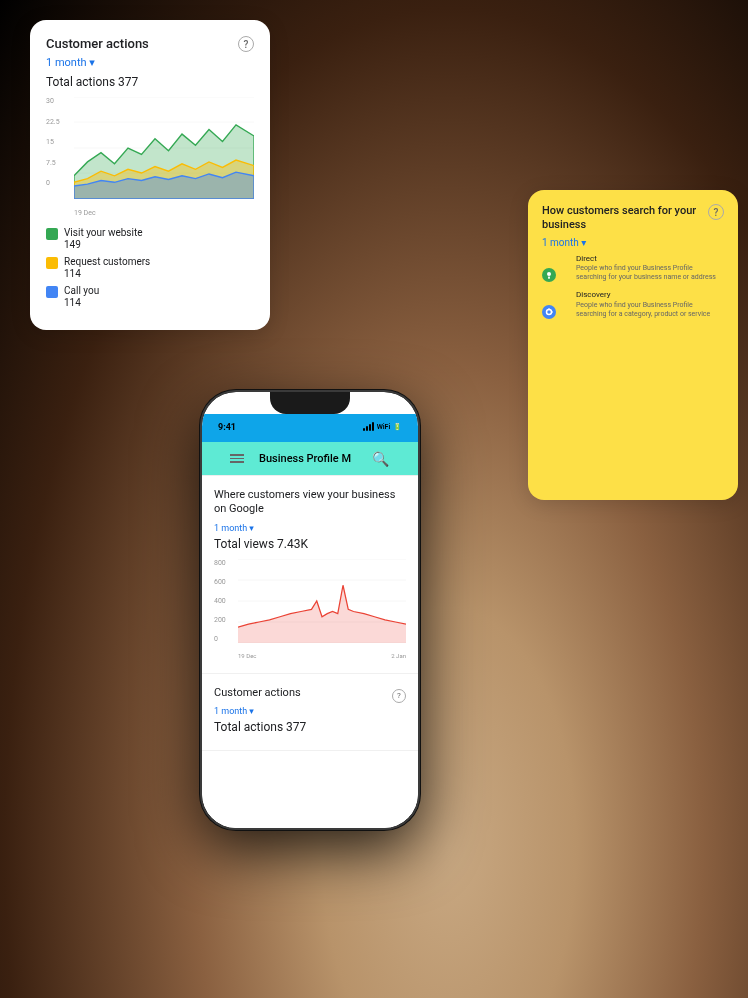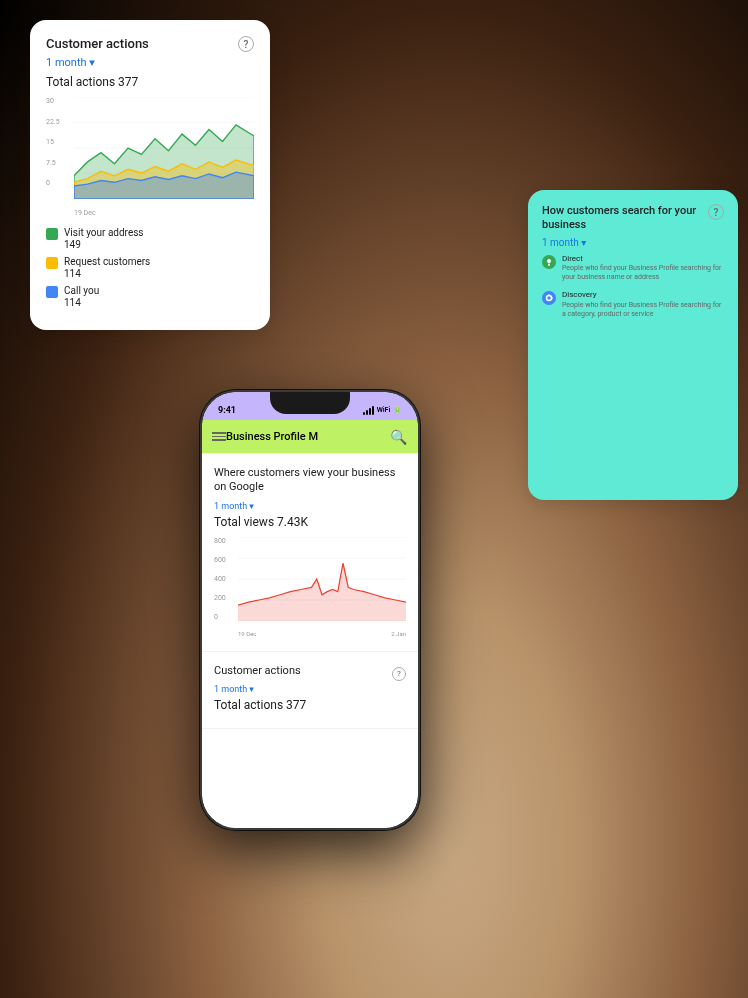--- a/index.html
+++ b/index.html
@@ -55,48 +55,49 @@
       top: 0;
       left: 0;
       right: 0;
       bottom: 0;
       background: #fff;
       border-radius: 34px;
       overflow: hidden;
     }
     .phone-status-bar {
       height: 28px;
-      background: #c4b5fd;
-      display: flex;
-      align-items: center;
+      background: #0ea5e9;
+      display: flex;
+      align-items: flex-start;
       justify-content: space-between;
       padding: 8px 16px 0;
       font-size: 9px;
       font-weight: 600;
       color: #000;
       position: relative;
       z-index: 5;
+      margin-top: 22px;
     }
     .phone-status-left { font-size: 9px; font-weight: 700; }
     .phone-status-right {
       display: flex;
       gap: 3px;
       align-items: center;
       font-size: 7px;
     }
     .signal-bars { display: flex; gap: 1px; align-items: flex-end; }
     .signal-bar { width: 2px; background: #000; border-radius: 1px; }
 
     .phone-toolbar {
       height: 34px;
-      background: #bef264;
-      display: flex;
-      align-items: center;
-      padding: 0 10px;
-      gap: 0;
+      background: #5eead4;
+      display: flex;
+      align-items: center;
+      padding: 0 28px;
+      gap: 15px;
       border-bottom: 1px solid #eee;
     }
     .hamburger { display: flex; flex-direction: column; gap: 2px; cursor: pointer; }
     .hamburger span { width: 14px; height: 1.5px; background: #666; display: block; }
     .toolbar-title { font-size: 11px; font-weight: 500; color: #000; flex: 1; }
     .search-icon-toolbar { color: #666; font-size: 14px; }
 
     .phone-content {
       overflow-y: auto;
       height: calc(100% - 62px);
@@ -220,21 +221,21 @@
     .card-legend-text { line-height: 1.2; }
     .card-legend-num { font-size: 10px; color: #202124; }
 
     
     .card2 {
       position: absolute;
       top: 190px;
       right: 10px;
       width: 210px;
       height: 310px;
-      background: #5eead4;
+      background: #fde047;
       border-radius: 16px;
       box-shadow: 0 4px 20px rgba(0,0,0,0.15);
       padding: 14px;
       z-index: 20;
     }
     .donut-container {
       position: relative;
       width: 110px;
       height: 110px;
       margin: 10px auto 12px;
@@ -245,22 +246,22 @@
       top: 50%;
       left: 50%;
       transform: translate(-50%, -50%);
       text-align: center;
     }
     .donut-label-top { font-size: 7px; color: #666; display: block; }
     .donut-label-num { font-size: 14px; font-weight: 500; color: #202124; }
 
     .search-type-item {
       display: flex;
-      align-items: flex-start;
-      gap: 6px;
+      align-items: flex-end;
+      gap: 20px;
       margin-bottom: 8px;
     }
     .search-type-icon {
       width: 14px;
       height: 14px;
       border-radius: 50%;
       flex-shrink: 0;
       margin-top: 1px;
       display: flex;
       align-items: center;
@@ -326,21 +327,21 @@
 
       <path d="M0,96 L15,94 L30,90 L45,92 L60,88 L75,90 L90,86 L105,89 L120,85 L135,88 L150,83 L165,87 L180,81 L200,85 L200,110 L0,110 Z" fill="rgba(66,133,244,0.4)" stroke="#4285f4" stroke-width="1.5"></path>
     </svg>
     <span class="x-label" style="left:28px;bottom:0;">19 Dec</span>
   </div>
 
   <div>
     <div class="card-legend-item">
       <div class="card-legend-icon" style="background:#34a853;"></div>
       <div>
-        <div class="card-legend-text">Visit your address</div>
+        <div class="card-legend-text">Visit your website</div>
         <div class="card-legend-num">149</div>
       </div>
     </div>
     <div class="card-legend-item">
       <div class="card-legend-icon" style="background:#fbbc04;"></div>
       <div>
         <div class="card-legend-text">Request customers</div>
         <div class="card-legend-num">114</div>
       </div>
     </div>

